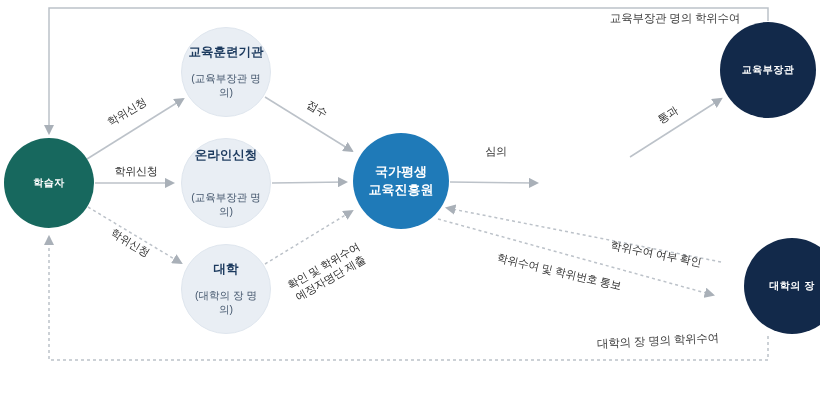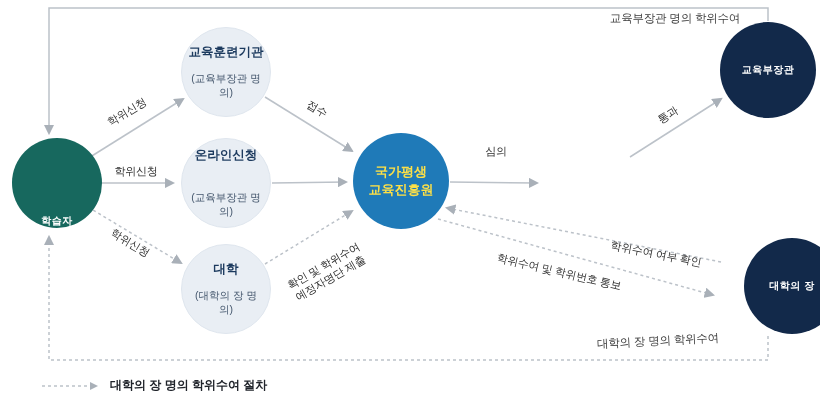--- a/index.html
+++ b/index.html
@@ -1,21 +1,21 @@
 <!DOCTYPE html>
 <html style="--teal: #17685e; --blue: #1f7ab8; --navy: #12294a; --light: #e9eef4; --line: #bcc2c9;"><head>
 <meta charset="utf-8">
 <style>
   html,body{margin:0;padding:0;background:#fff;}
   body{font-family:"Liberation Sans","DejaVu Sans",sans-serif;}
   .canvas{position:relative;width:820px;height:415px;background:#fff;overflow:hidden;}
   .lines{position:absolute;left:0;top:0;}
   .node{position:absolute;border-radius:50%;display:flex;flex-direction:column;align-items:center;justify-content:center;text-align:center;box-sizing:border-box;}
   .node.teal{background:var(--teal,#17685e);color:#fff;}
-  .node.blue{background:var(--blue,#1f7ab8);color:#fde047;}
+  .node.blue{background:var(--blue,#1f7ab8);color:#ffffff;}
   .node.navy{background:var(--navy,#12294a);color:#fff;}
   .node.light{background:var(--light,#e9eef4);border:1px solid #dfe6ee;color:#24374f;}
   .node .t1{font-weight:bold;font-size:12.5px;color:#1c3a5e;line-height:1.3;}
   .node .t2{font-size:10.5px;color:#45576d;line-height:1.3;margin-top:12px;width:74px;}
   .node .big{font-size:10px;font-weight:bold;letter-spacing:0.5px;}
   .node .wline{display:block;font-size:13px;font-weight:bold;line-height:1.4;}
   .lbl{position:absolute;font-size:11px;color:#2e2e2e;white-space:nowrap;letter-spacing:-0.2px;}
   .lbl.two{text-align:center;line-height:1.3;}
   .lbl.big{font-size:11.5px;color:#3c3c3c;}
   .legend{position:absolute;left:42px;top:377px;display:flex;flex-direction:column;gap:4px;}
@@ -42,21 +42,21 @@
       <path d="M265,264 L352,211" stroke-dasharray="3 3" marker-end="url(#arrow)"></path>
       <path d="M450,182 L537,183" marker-end="url(#arrow)"></path>
       <path d="M630,157 L721,99" marker-end="url(#arrow)"></path>
       <path d="M768,21 L768,8 L49,8 L49,133" marker-end="url(#arrow)"></path>
       <path d="M768,336 L768,360 L49,360 L49,237" stroke-dasharray="3 3" marker-end="url(#arrow)"></path>
       <path d="M721,262 L447,208" stroke-dasharray="3 3" marker-end="url(#arrow)"></path>
       <path d="M438,219 L713,295" stroke-dasharray="3 3" marker-end="url(#arrow)"></path>
     </g>
   </svg>
 
-  <div class="node teal" style="left:12px;top:138px;width:90px;height:90px;justify-content:flex-end;">
+  <div class="node teal" style="left:4px;top:138px;width:90px;height:90px;">
     <span class="big">학습자</span>
   </div>
 
   <div class="node light" style="left:181px;top:27px;width:90px;height:90px;">
     <span class="t1">교육훈련기관</span>
     <span class="t2">(교육부장관 명의)</span>
   </div>
 
   <div class="node light" style="left:181px;top:138px;width:90px;height:90px;gap:16px;">
     <span class="t1">온라인신청</span>
@@ -94,22 +94,15 @@
     <div>예정자명단 제출</div>
   </div>
 
   <div class="lbl" style="left:656px;top:254px;transform:translate(-50%,-50%) rotate(11deg);">학위수여 여부 확인</div>
   <div class="lbl" style="left:559px;top:272px;transform:translate(-50%,-50%) rotate(13deg);">학위수여 및 학위번호 통보</div>
 
   <div class="lbl big" style="left:675px;top:18px;transform:translate(-50%,-50%);text-align:center;">교육부장관 명의 학위수여</div>
   <div class="lbl big" style="left:658px;top:341px;transform:translate(-50%,-50%) rotate(-3deg);">대학의 장 명의 학위수여</div>
 
   <div class="legend">
-    <div class="legend-row">
-      <svg width="58" height="10">
-        <path d="M0,5 L48,5" stroke="#bcc2c9" stroke-width="1.5" stroke-dasharray="3 3" fill="none"></path>
-        <path d="M48,1 L56,5 L48,9 z" fill="#a9b0b8"></path>
-      </svg>
-      <span class="legend-label">대학의 장 명의 학위수여 절차</span>
-    </div>
   </div>
 
 </div>
 
 </body></html>

